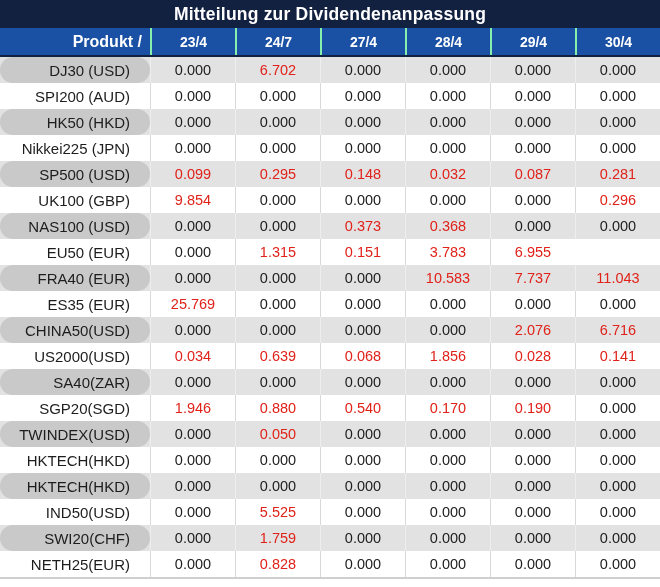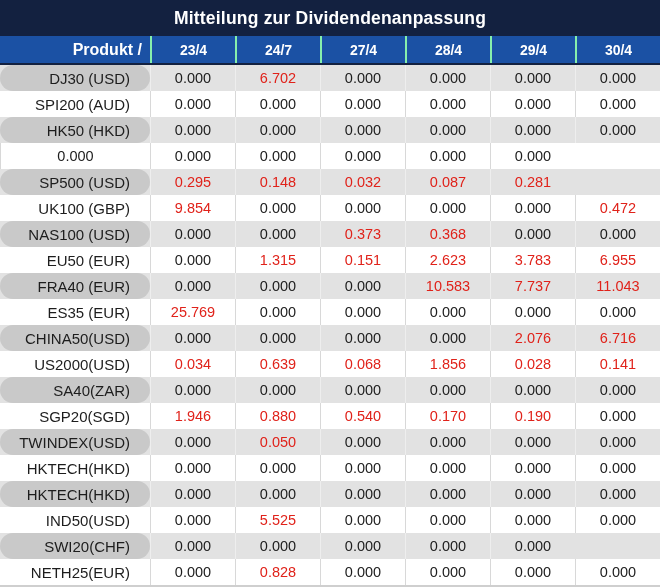--- a/index.html
+++ b/index.html
@@ -15,21 +15,21 @@
   html, body { margin: 0; padding: 0; }
   body {
     width: 660px; height: 587px;
     font-family: "Liberation Sans", sans-serif;
     background: #ffffff;
     overflow: hidden;
   }
   .notice { width: 660px; }
 
   .title-bar {
-    height: 36px;
+    height: 28px;
     background: var(--title-bg);
     display: flex; align-items: center; justify-content: center;
   }
   .title-bar h1 {
     margin: 0;
     color: #ffffff;
     font-size: 17.5px;
     font-weight: bold;
     letter-spacing: 0.2px;
   }
@@ -126,59 +126,60 @@
       <div class="grid-row row gray">
         <div class="cell product">HK50 (HKD)</div>
         <div class="cell value">0.000</div>
         <div class="cell value">0.000</div>
         <div class="cell value">0.000</div>
         <div class="cell value">0.000</div>
         <div class="cell value">0.000</div>
         <div class="cell value">0.000</div>
       </div>
       <div class="grid-row row white">
+        <div class="cell product">Nikkei225 (JPN)</div>
         <div class="cell value">0.000</div>
         <div class="cell value">0.000</div>
         <div class="cell value">0.000</div>
         <div class="cell value">0.000</div>
         <div class="cell value">0.000</div>
         <div class="cell value">0.000</div>
       </div>
       <div class="grid-row row gray">
         <div class="cell product">SP500 (USD)</div>
+        <div class="cell value red">0.099</div>
         <div class="cell value red">0.295</div>
         <div class="cell value red">0.148</div>
         <div class="cell value red">0.032</div>
         <div class="cell value red">0.087</div>
         <div class="cell value red">0.281</div>
       </div>
       <div class="grid-row row white">
         <div class="cell product">UK100 (GBP)</div>
         <div class="cell value red">9.854</div>
         <div class="cell value">0.000</div>
         <div class="cell value">0.000</div>
         <div class="cell value">0.000</div>
         <div class="cell value">0.000</div>
-        <div class="cell value red">0.472</div>
+        <div class="cell value red">0.296</div>
       </div>
       <div class="grid-row row gray">
         <div class="cell product">NAS100 (USD)</div>
         <div class="cell value">0.000</div>
         <div class="cell value">0.000</div>
         <div class="cell value red">0.373</div>
         <div class="cell value red">0.368</div>
         <div class="cell value">0.000</div>
         <div class="cell value">0.000</div>
       </div>
       <div class="grid-row row white">
         <div class="cell product">EU50 (EUR)</div>
         <div class="cell value">0.000</div>
         <div class="cell value red">1.315</div>
         <div class="cell value red">0.151</div>
-        <div class="cell value red">2.623</div>
         <div class="cell value red">3.783</div>
         <div class="cell value red">6.955</div>
       </div>
       <div class="grid-row row gray">
         <div class="cell product">FRA40 (EUR)</div>
         <div class="cell value">0.000</div>
         <div class="cell value">0.000</div>
         <div class="cell value">0.000</div>
         <div class="cell value red">10.583</div>
         <div class="cell value red">7.737</div>
@@ -261,20 +262,21 @@
         <div class="cell value">0.000</div>
         <div class="cell value red">5.525</div>
         <div class="cell value">0.000</div>
         <div class="cell value">0.000</div>
         <div class="cell value">0.000</div>
         <div class="cell value">0.000</div>
       </div>
       <div class="grid-row row gray">
         <div class="cell product">SWI20(CHF)</div>
         <div class="cell value">0.000</div>
+        <div class="cell value red">1.759</div>
         <div class="cell value">0.000</div>
         <div class="cell value">0.000</div>
         <div class="cell value">0.000</div>
         <div class="cell value">0.000</div>
       </div>
       <div class="grid-row row white">
         <div class="cell product">NETH25(EUR)</div>
         <div class="cell value">0.000</div>
         <div class="cell value red">0.828</div>
         <div class="cell value">0.000</div>

